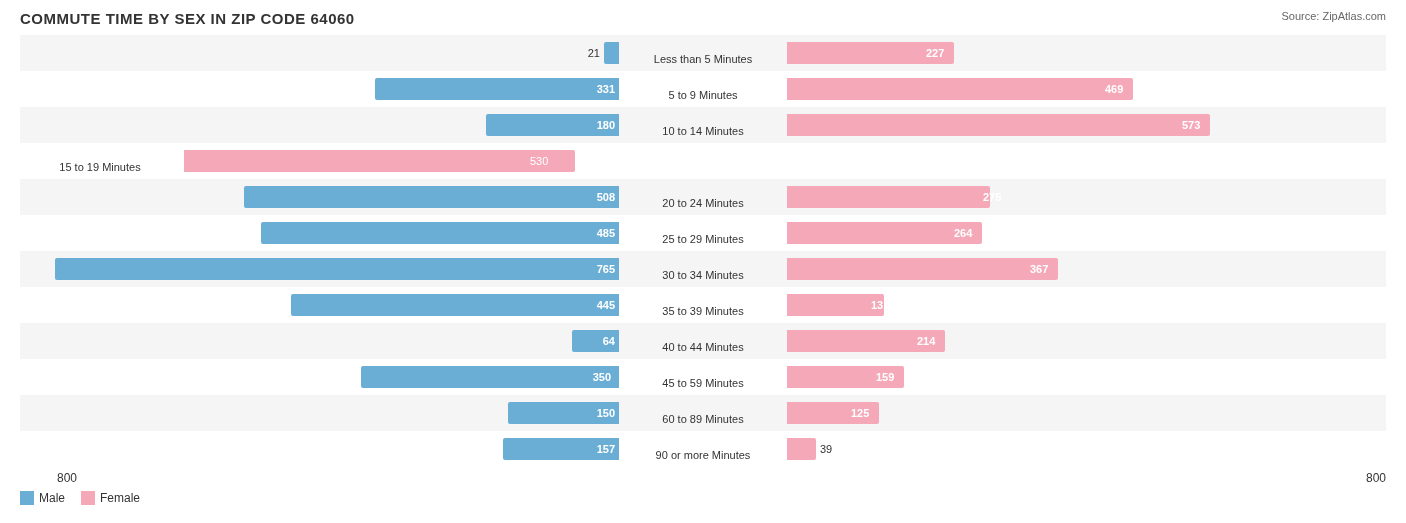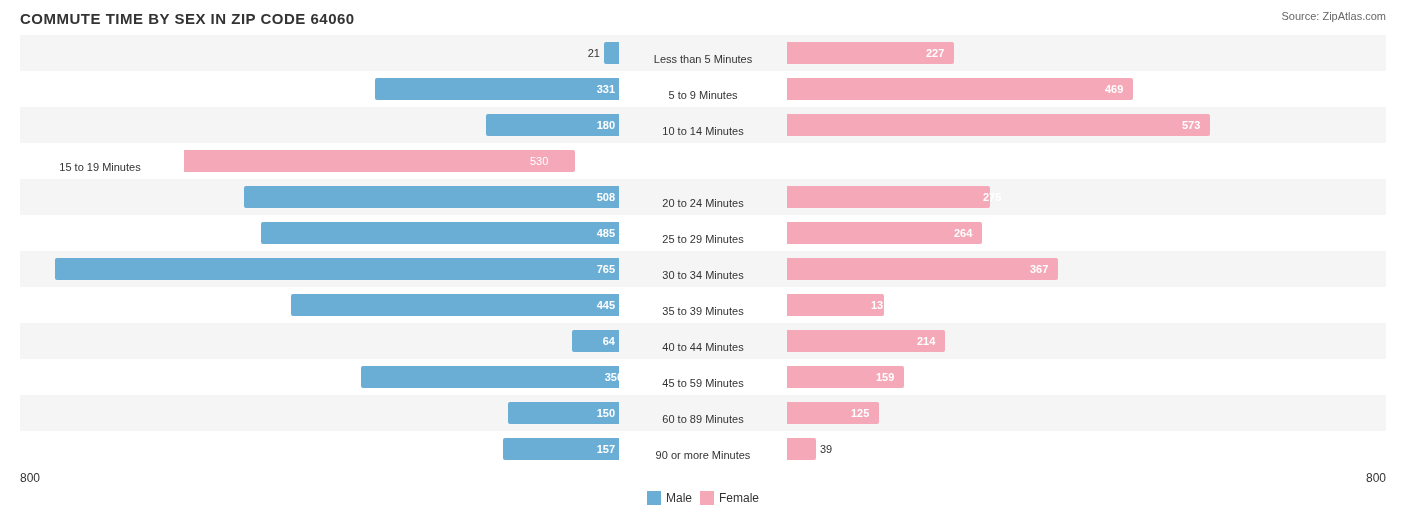--- a/index.html
+++ b/index.html
@@ -101,26 +101,27 @@
     }
     .axis-labels {
       display: flex;
       justify-content: space-between;
       margin-top: 4px;
       padding: 0 0px;
     }
     .axis-label {
       font-size: 12px;
       color: #333;
+      margin-left: 37px;
     }
     .legend {
       display: flex;
-      justify-content: center;
-      align-items: center;
-      gap: 8px;
+      justify-content: flex-start;
+      align-items: center;
+      gap: 16px;
       margin-top: 6px;
     }
     .legend-item {
       display: flex;
       align-items: center;
       gap: 5px;
       font-size: 12px;
       color: #333;
     }
     .legend-box {
@@ -229,21 +230,21 @@
         </div>
         <div class="label-center">40 to 44 Minutes</div>
         <div class="right-side">
           <div class="bar-female" style="width: 158px;"></div>
           <span class="value-female" style="left: 134px; color: rgb(255, 255, 255); font-weight: bold;">214</span>
         </div>
       </div>
       <div class="row">
         <div class="left-side">
           <div class="bar-male" style="width: 258px;"></div>
-          <span class="value-male" style="right: 0; color: rgb(255, 255, 255); font-weight: bold; text-align: right;">350</span>
+          <span class="value-male" style="right: 12px; color: rgb(255, 255, 255); font-weight: bold; text-align: right;">350</span>
         </div>
         <div class="label-center">45 to 59 Minutes</div>
         <div class="right-side">
           <div class="bar-female" style="width: 117px;"></div>
           <span class="value-female" style="left: 93px; color: rgb(255, 255, 255); font-weight: bold;">159</span>
         </div>
       </div>
       <div class="row">
         <div class="left-side">
           <div class="bar-male" style="width: 111px;"></div>

